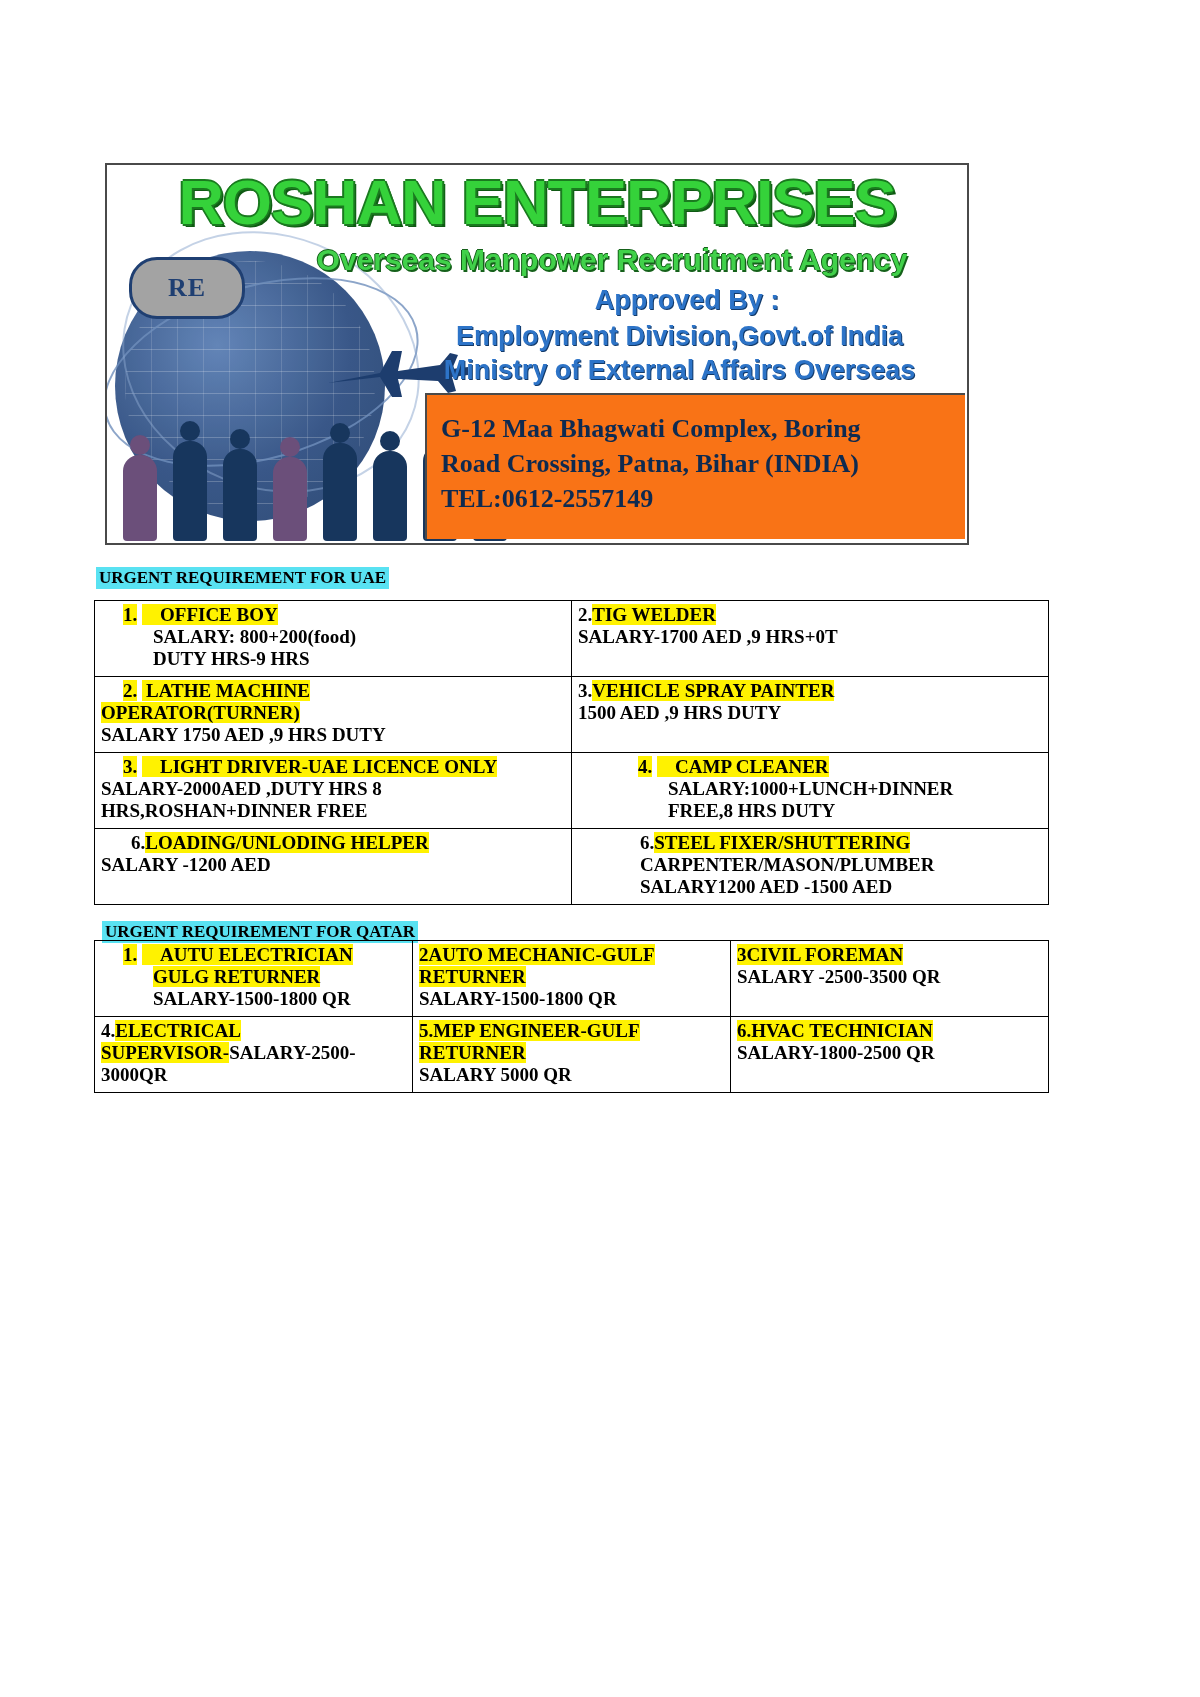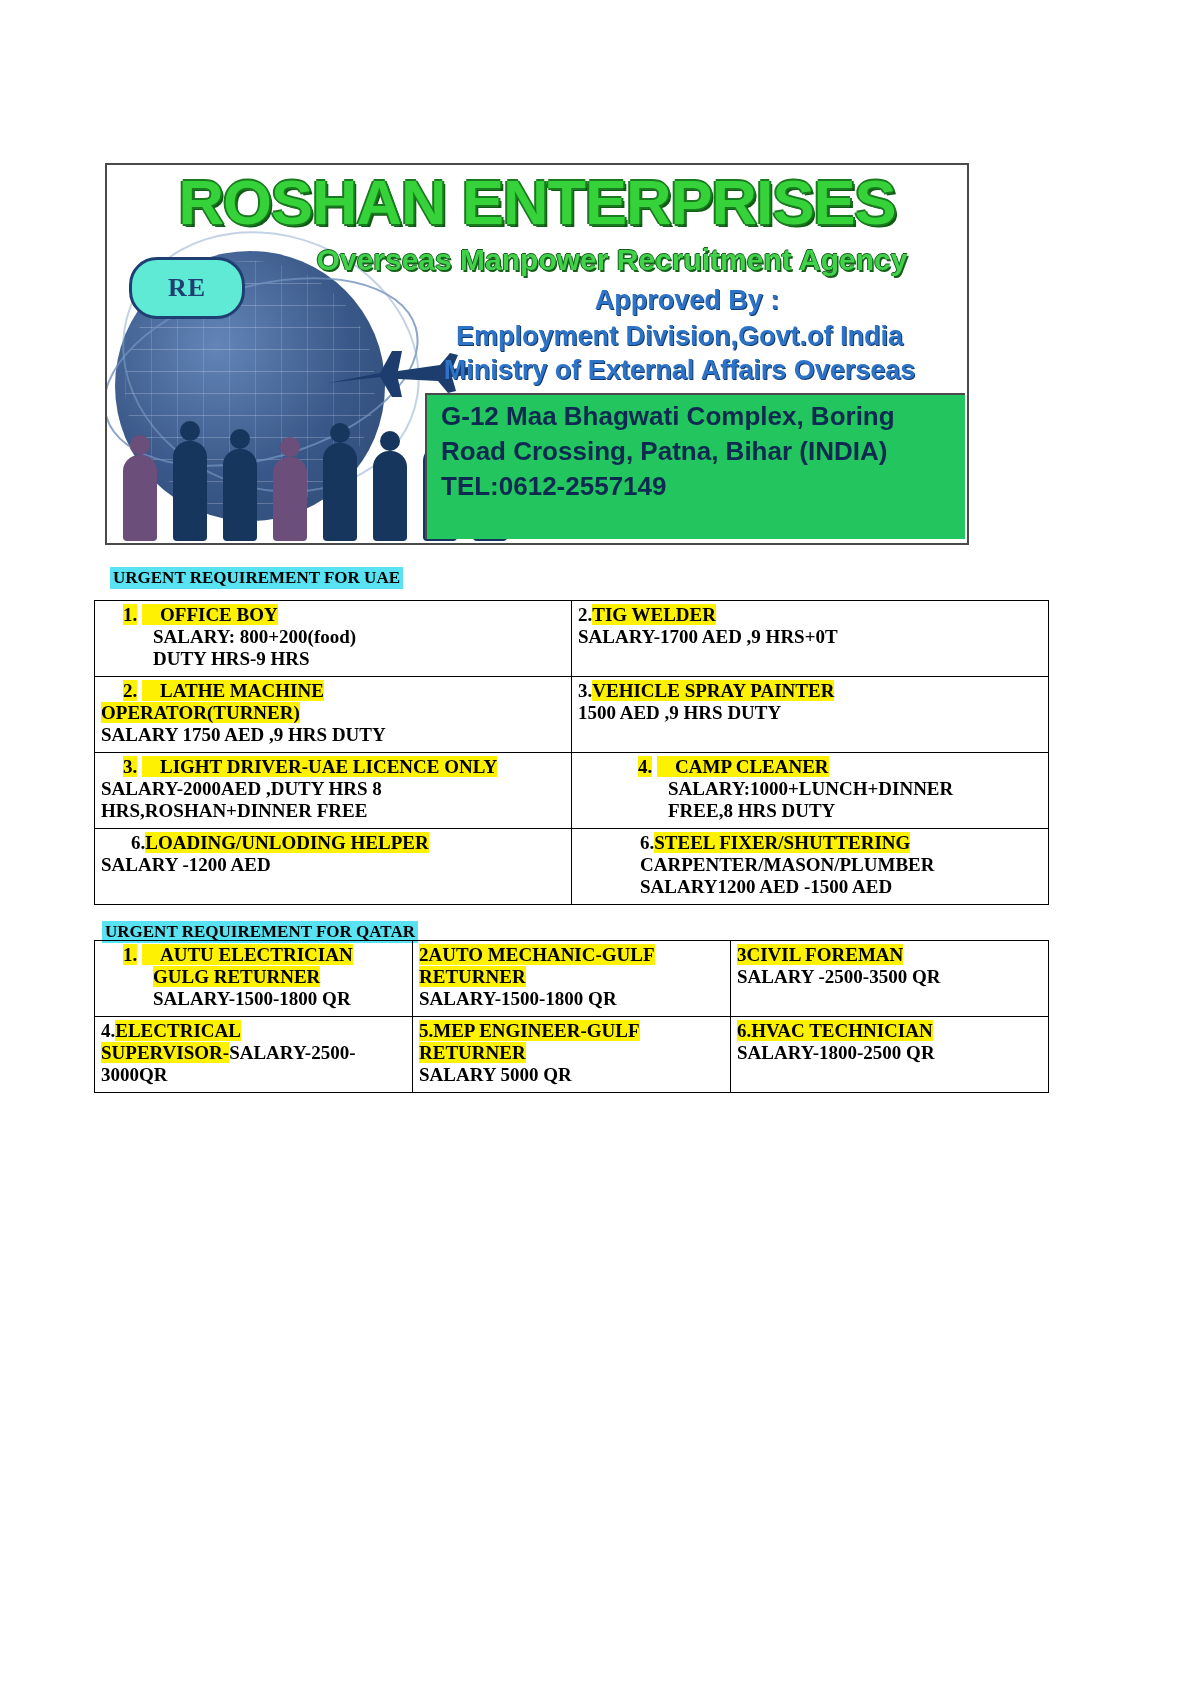--- a/index.html
+++ b/index.html
@@ -117,21 +117,21 @@
   .person.f::before { background: #6b4f7a; }
 
   .logo-badge {
     position: absolute;
     left: 22px;
     top: 92px;
     width: 110px;
     height: 56px;
     border: 3px solid #1f3f72;
     border-radius: 28px;
-    background: #5eead4;
+    background: #a3a3a3;
     display: flex;
     align-items: center;
     justify-content: center;
     font-family: "Liberation Serif", serif;
     font-weight: bold;
     font-size: 26px;
     color: #1f3f72;
     letter-spacing: 1px;
   }
 
@@ -191,41 +191,41 @@
     text-shadow: 1px 1px 0 #123a6a;
   }
   .addr-box {
     position: absolute;
     left: 318px;
     top: 228px;
     width: 540px;
     height: 146px;
     border-left: 2px solid #4a4a4a;
     border-top: 2px solid #4a4a4a;
-    background: #22c55e;
-    padding: 4px 10px 0 14px;
+    background: #f97316;
+    padding: 16px 10px 0 14px;
     box-sizing: border-box;
-    font-family: Liberation Sans, sans-serif;
+    font-family: Liberation Serif, serif;
     font-weight: bold;
     font-size: 26px;
     line-height: 1.35;
     color: #0e2a50;
   }
 
   
   .section-title {
     position: absolute;
     font-family: "Liberation Serif", serif;
     font-weight: bold;
     font-size: 17px;
     background: #59e2f2;
     padding: 1px 3px;
     white-space: nowrap;
   }
-  #uae-title { left: 110px; top: 567px; }
+  #uae-title { left: 96px; top: 567px; }
   #qatar-title { left: 102px; top: 921px; }
 
   
   table.jobs {
     position: absolute;
     border-collapse: collapse;
     font-family: "Liberation Serif", serif;
     font-size: 19px;
     font-weight: bold;
   }
@@ -333,21 +333,21 @@
             <span>2.</span><span class="hl">TIG WELDER</span>
           </div>
           <div>SALARY-1700 AED ,9 HRS+0T</div>
         </td>
       </tr>
 
       <tr>
         <td>
           <div class="indent">
             <span class="hl">2.</span>
-            <span class="hl" style="padding-left:18px;">LATHE MACHINE</span>
+            <span class="hl" style="padding-left:4px;">LATHE MACHINE</span>
           </div>
           <div><span class="hl">OPERATOR(TURNER)</span></div>
           <div>SALARY 1750 AED ,9 HRS DUTY</div>
         </td>
         <td>
           <div>
             <span>3.</span><span class="hl">VEHICLE SPRAY PAINTER</span>
           </div>
           <div>1500 AED ,9 HRS DUTY</div>
         </td>

